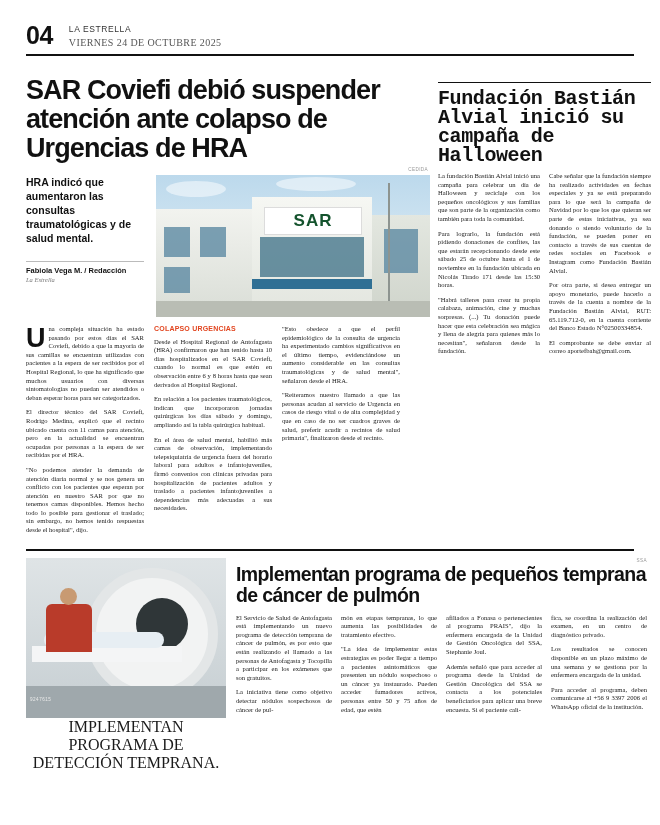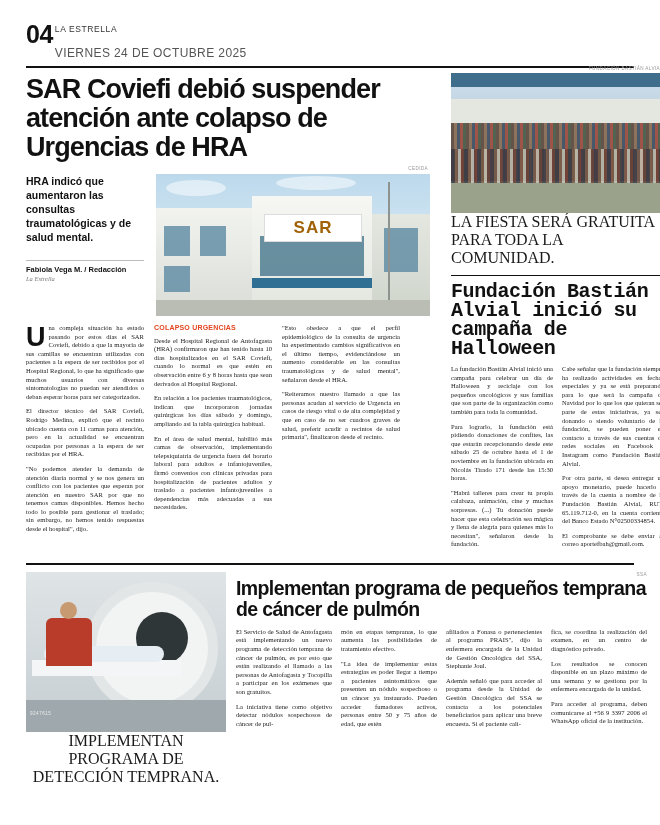--- a/index.html
+++ b/index.html
@@ -27,47 +27,47 @@
   
   .masthead {
     display: flex;
     align-items: flex-start;
     justify-content: space-between;
     border-bottom: 2px solid #111;
     padding-bottom: 6px;
   }
   .mast-left {
     display: flex;
-    align-items: flex-start;
-    gap: 2px;
+    align-items: center;
+    gap: 16px;
   }
   .page-num {
     font-family: "Liberation Sans", sans-serif;
     font-weight: bold;
     font-size: 25px;
     line-height: 24px;
     letter-spacing: -0.5px;
     color: #111;
   }
   .mast-titles {
     padding-top: 2px;
   }
   .mast-paper {
     font-family: "Liberation Sans", sans-serif;
     font-size: 8.5px;
     letter-spacing: 0.6px;
     color: #333;
     text-transform: uppercase;
   }
   .mast-date {
-    font-family: Liberation Sans, sans-serif;
-    font-size: 12px;
+    font-family: Liberation Serif, serif;
+    font-size: 10px;
     letter-spacing: 0.4px;
     color: #555;
-    margin-top: 12px;
+    margin-top: 3px;
     text-transform: uppercase;
   }
   .mast-section {
     font-family: "Liberation Sans", sans-serif;
     font-weight: bold;
     font-size: 16px;
     color: #e2451f;
     letter-spacing: -0.2px;
     padding-top: 6px;
   }
@@ -75,22 +75,22 @@
     font-family: "Liberation Sans", sans-serif;
     font-size: 5px;
     color: #b9b9b9;
     text-align: right;
     letter-spacing: 0.5px;
   }
 
   
   .top-region {
     display: flex;
-    gap: 21px;
-    margin-top: 5px;
+    gap: 8px;
+    margin-top: 18px;
   }
   .top-left {
     width: 404px;
   }
   .top-right {
     width: 214px;
   }
 
   .headline {
     font-family: "Liberation Sans", sans-serif;
@@ -164,24 +164,24 @@
     position: absolute;
     background: #e9ece7;
   }
   .hosp .b1 { left: 0; top: 34px; width: 96px; height: 108px; background: linear-gradient(#f2f3ef,#d9ddd6); }
   .hosp .b2 { left: 96px; top: 22px; width: 120px; height: 120px; background: linear-gradient(#f6f7f3,#e2e5de); }
   .hosp .b3 { left: 216px; top: 40px; width: 58px; height: 102px; background: linear-gradient(#e3e7e0,#cfd4cb); }
   .hosp .band { position: absolute; left: 96px; top: 104px; width: 120px; height: 10px; background: #2f6f94; }
   .hosp .doorglass { position: absolute; left: 104px; top: 62px; width: 104px; height: 40px; background: #3b6f86; opacity: .75; }
   .hosp .win { position: absolute; background: #5d8aa3; opacity: .8; }
   .hosp .sarbox {
-    position: absolute; left: 108px; top: 40px; width: 96px; height: 26px;
+    position: absolute; left: 108px; top: 32px; width: 96px; height: 26px;
     background: #ffffff; border: 1px solid #dcdcdc;
     font-family: "Liberation Sans", sans-serif; font-weight: bold; font-size: 17px;
-    color: #a16207; text-align: center; line-height: 26px; letter-spacing: 1px;
+    color: #14532d; text-align: center; line-height: 26px; letter-spacing: 1px;
   }
   .hosp .stripe { position: absolute; left: 0; top: 126px; width: 274px; height: 16px; background: #b9bdb4; }
   .hosp .pole { position: absolute; left: 232px; top: 8px; width: 2px; height: 120px; background: #8d9490; }
   .hosp .sky-cloud { position: absolute; border-radius: 50%; background: rgba(255,255,255,.5); }
 
   
   .commu {
     width: 214px;
     height: 140px;
     position: relative;
@@ -364,31 +364,20 @@
           <p>En el área de salud mental, habilitó más camas de observación, implementando telepsiquiatría de urgencia fuera del horario laboral para adultos e infantojuveniles, firmó convenios con clínicas privadas para hospitalización de pacientes adultos y traslado a pacientes infantojuveniles a dependencias más adecuadas a sus necesidades.</p>
         </div>
         <div class="col" style="width:118px;">
           <p>"Esto obedece a que el perfil epidemiológico de la consulta de urgencia ha experimentado cambios significativos en el último tiempo, evidenciándose un aumento considerable en las consultas traumatológicas y de salud mental", señalaron desde el HRA.</p>
           <p>"Reiteramos nuestro llamado a que las personas acudan al servicio de Urgencia en casos de riesgo vital o de alta complejidad y que en caso de no ser cuadros graves de salud, preferir acudir a recintos de salud primaria", finalizaron desde el recinto.</p>
         </div>
       </div>
     </div>
 
     <div class="top-right">
-      <div style="position:relative;">
-        <div class="credit" style="top:-7px;">FUNDACIÓN BASTIÁN ALVIAL</div>
-        <div class="photo commu">
-          <div class="roof"></div>
-          <div class="wall2"></div>
-          <div class="crowd"></div>
-          <div class="crowd2"></div>
-          <div class="ground"></div>
-        </div>
-        <div class="cap">LA FIESTA SERÁ GRATUITA PARA TODA LA COMUNIDAD.</div>
-      </div>
 
       <div class="sep-top"></div>
       <h2 class="art2-title">Fundación Bastián Alvial inició su campaña de Halloween</h2>
 
       <div class="art2-cols">
         <div class="col">
           <p>La fundación Bastián Alvial inició una campaña para celebrar un día de Halloween y reciclaje con los pequeños oncológicos y sus familias que son parte de la organización como también para toda la comunidad.</p>
           <p>Para lograrlo, la fundación está pidiendo donaciones de confites, las que estarán recepcionando desde este sábado 25 de octubre hasta el 1 de noviembre en la fundación ubicada en Nicolás Tirado 171 desde las 15:30 horas.</p>
           <p>"Habrá talleres para crear tu propia calabaza, animación, cine y muchas sorpresas. (...) Tu donación puede hacer que esta celebración sea mágica y llena de alegría para quienes más lo necesitan", señalaron desde la fundación.</p>
         </div>

